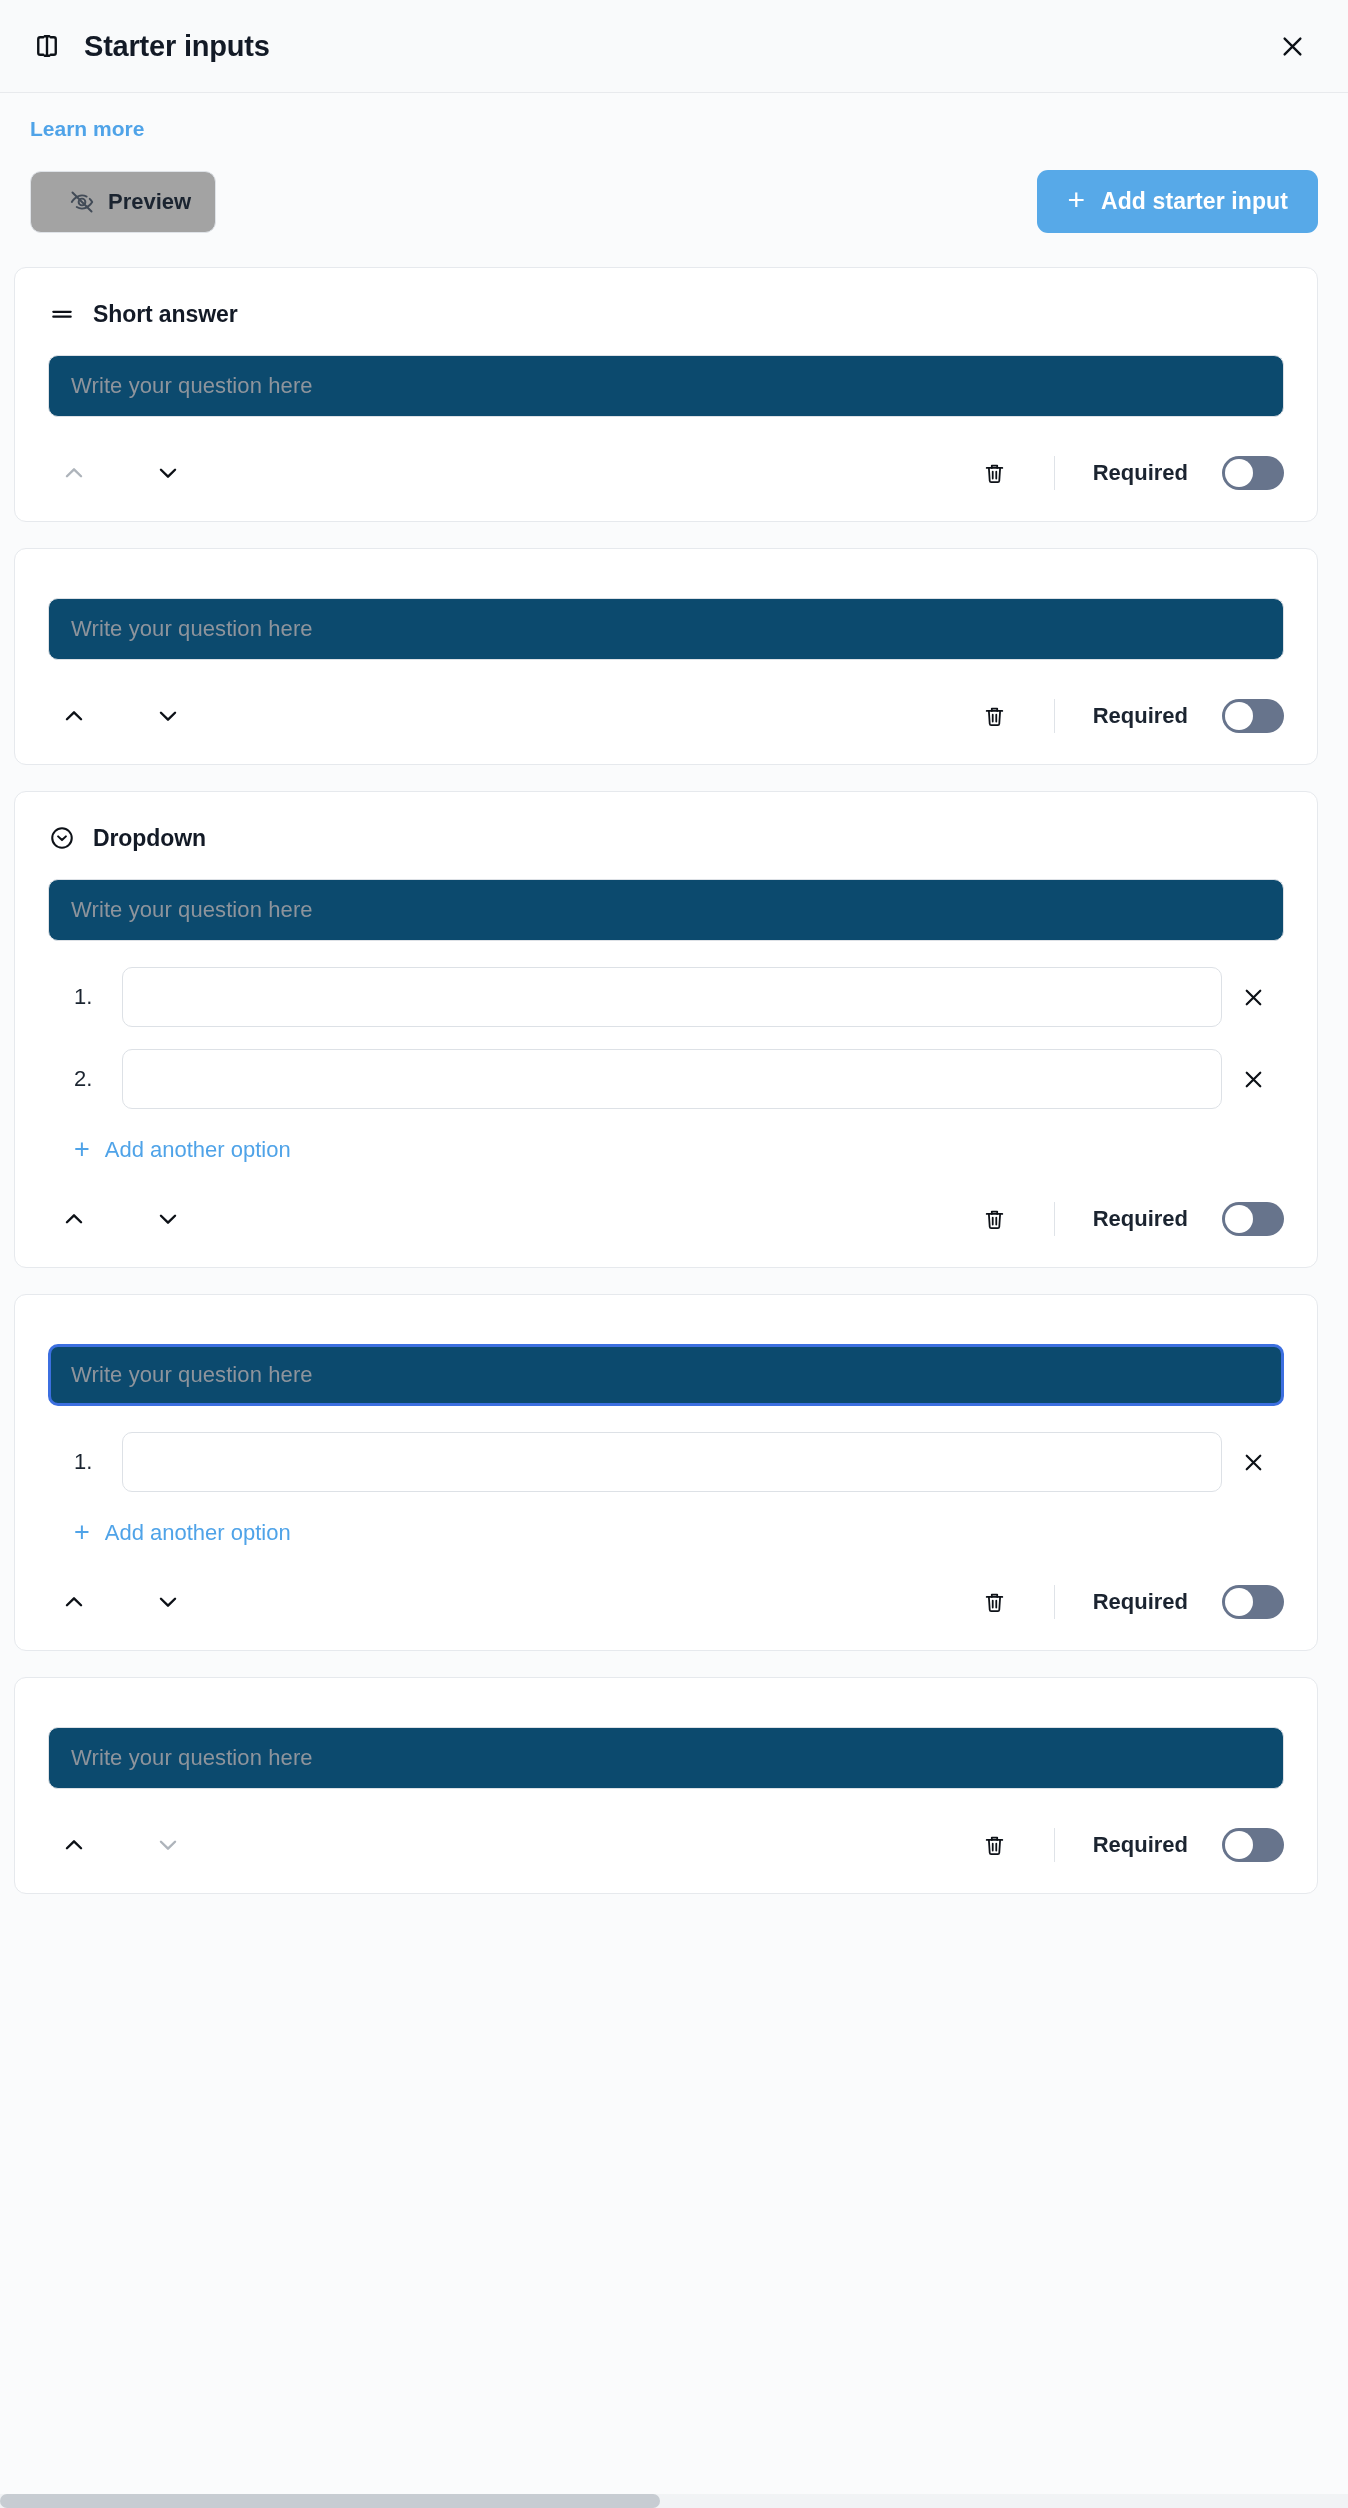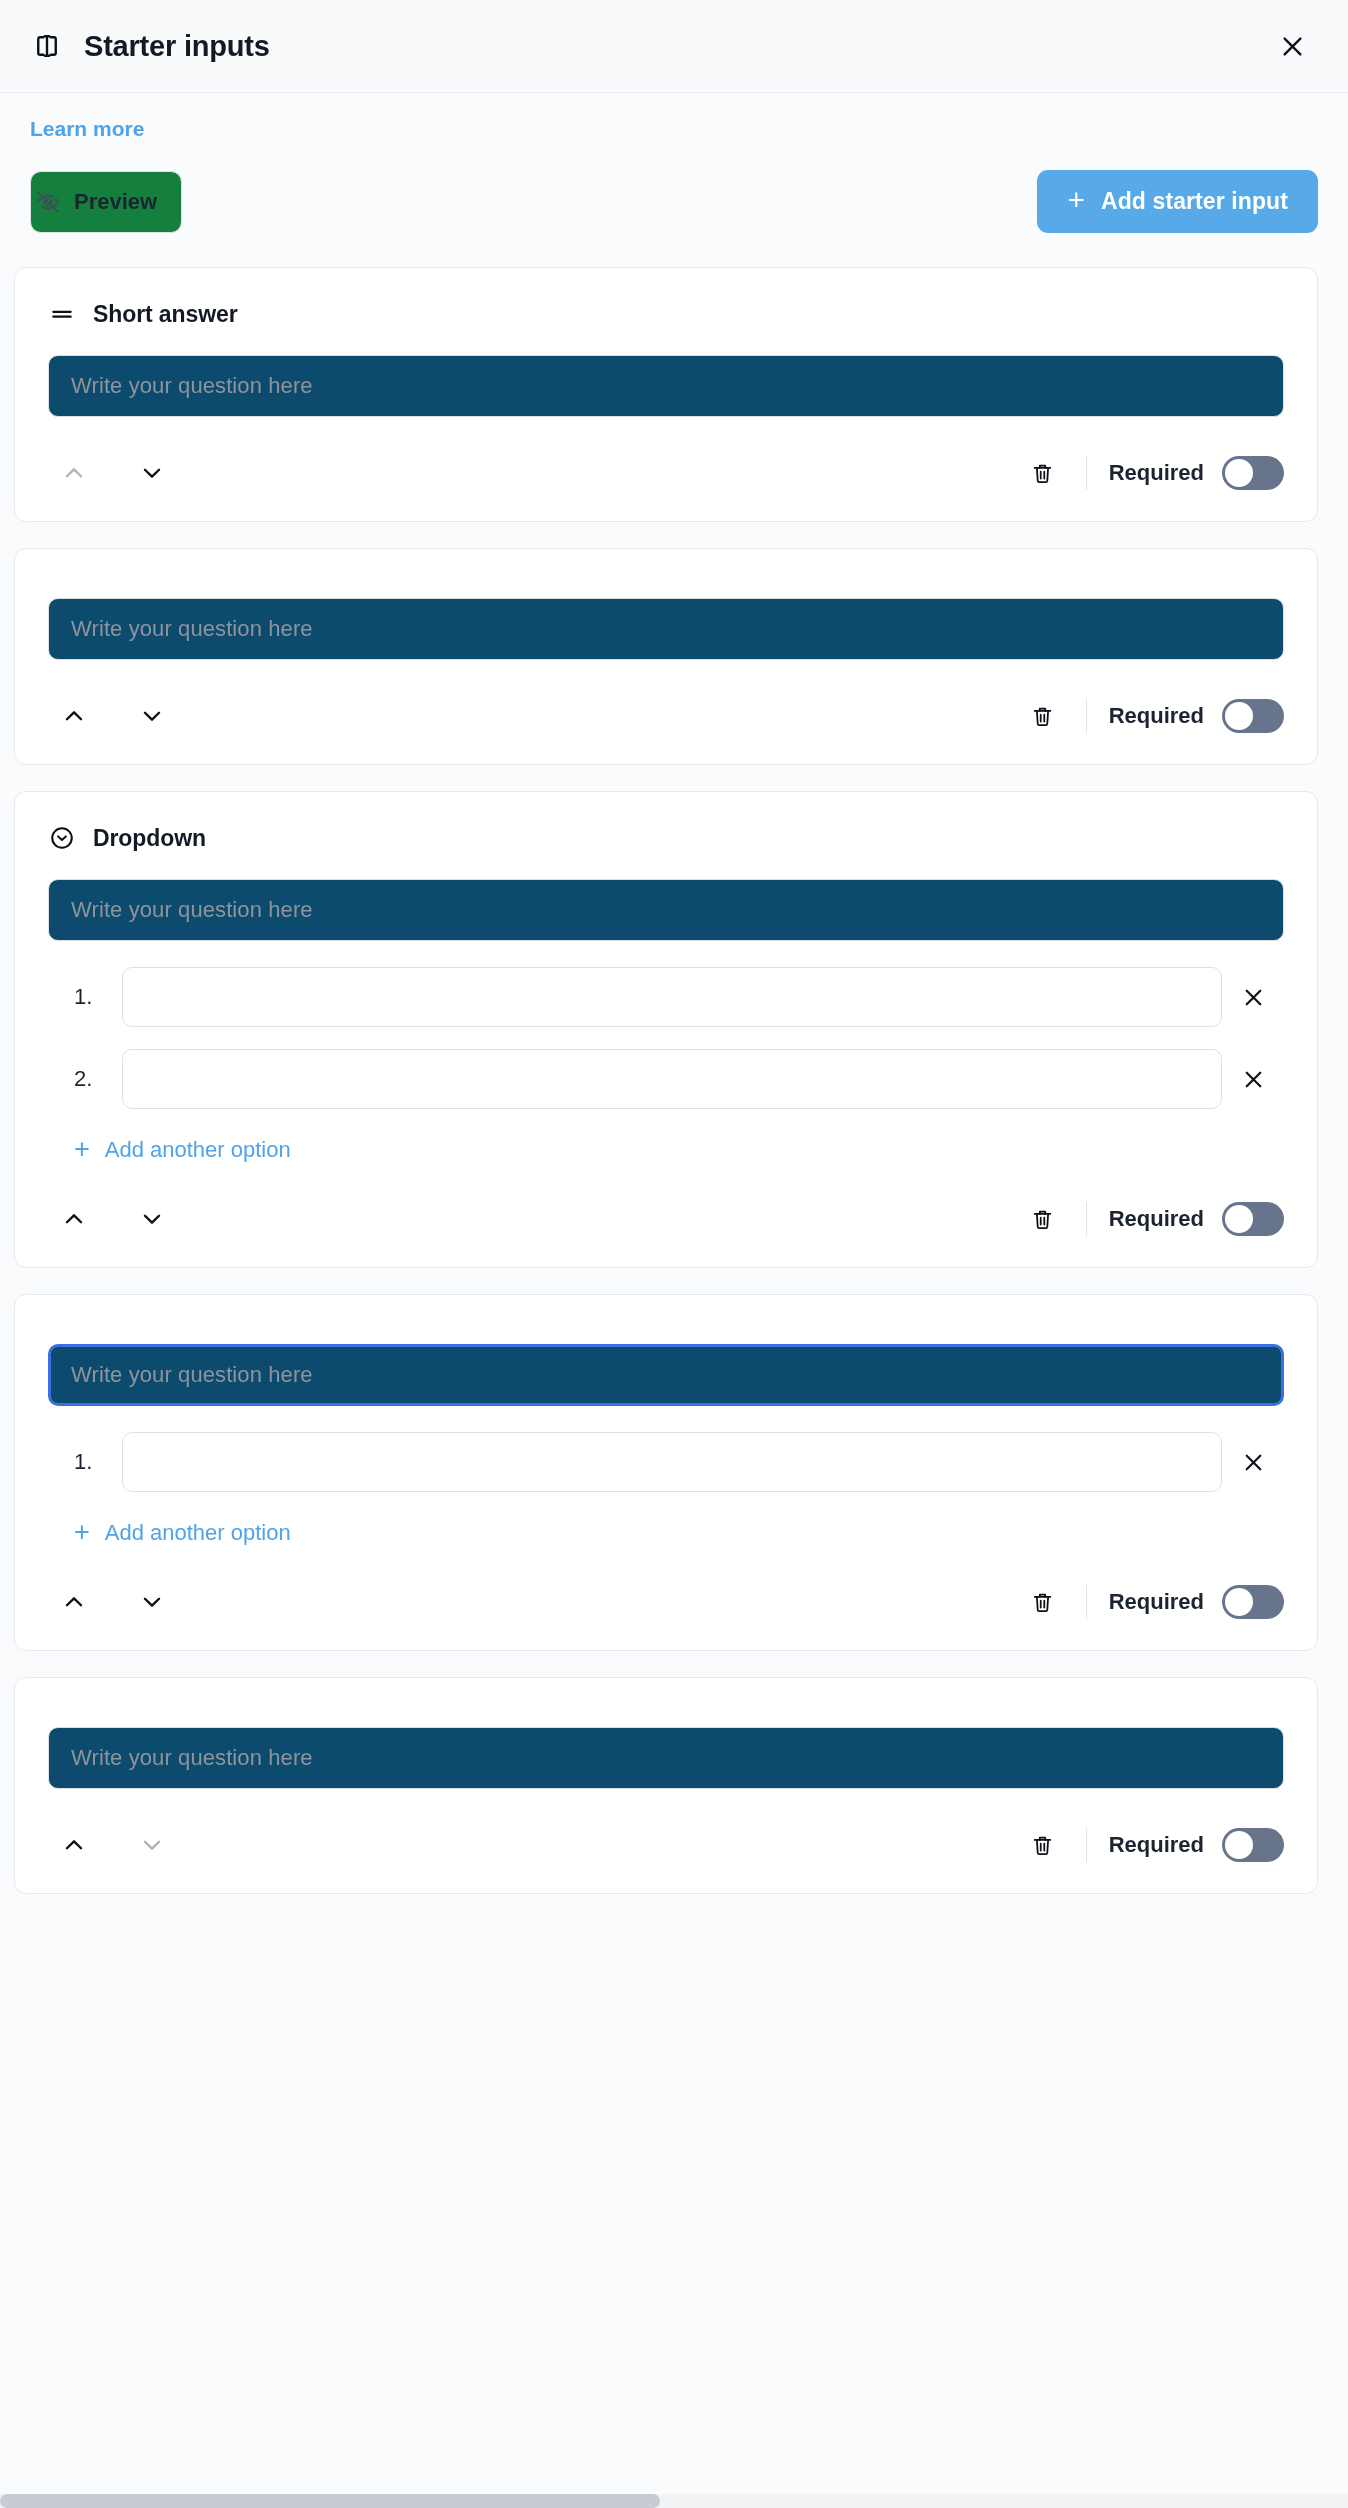--- a/index.html
+++ b/index.html
@@ -67,22 +67,22 @@
   .toolbar {
     display: flex;
     align-items: center;
     padding: 29px 30px 0 30px;
   }
   .preview-btn {
     display: inline-flex;
     align-items: center;
     gap: 13px;
     height: 62px;
-    padding: 0 24px 0 4px;
-    background: #15803d;
+    padding: 0 24px 0 38px;
+    background: #a3a3a3;
     border: 1px solid #dfe3e8;
     border-radius: 11px;
     cursor: pointer;
     text-align: right;
   }
   .preview-btn .lbl {
     font-size: 22px;
     font-weight: 700;
     color: #1b2430;
   }
@@ -216,20 +216,21 @@
     color: #4fa3e8;
     font-weight: 400;
   }
 
   
   .card-foot {
     display: flex;
     align-items: center;
     height: 96px;
     margin-top: 8px;
+    gap: 16px;
   }
   .chev-btn {
     width: 52px; height: 52px;
     display: flex; align-items: center; justify-content: center;
     cursor: pointer;
     color: #0d1117;
   }
   .chev-btn.disabled { color: #aeb4bb; cursor: default; }
   .foot-spacer { flex: 1 1 auto; }
   .trash-btn {

